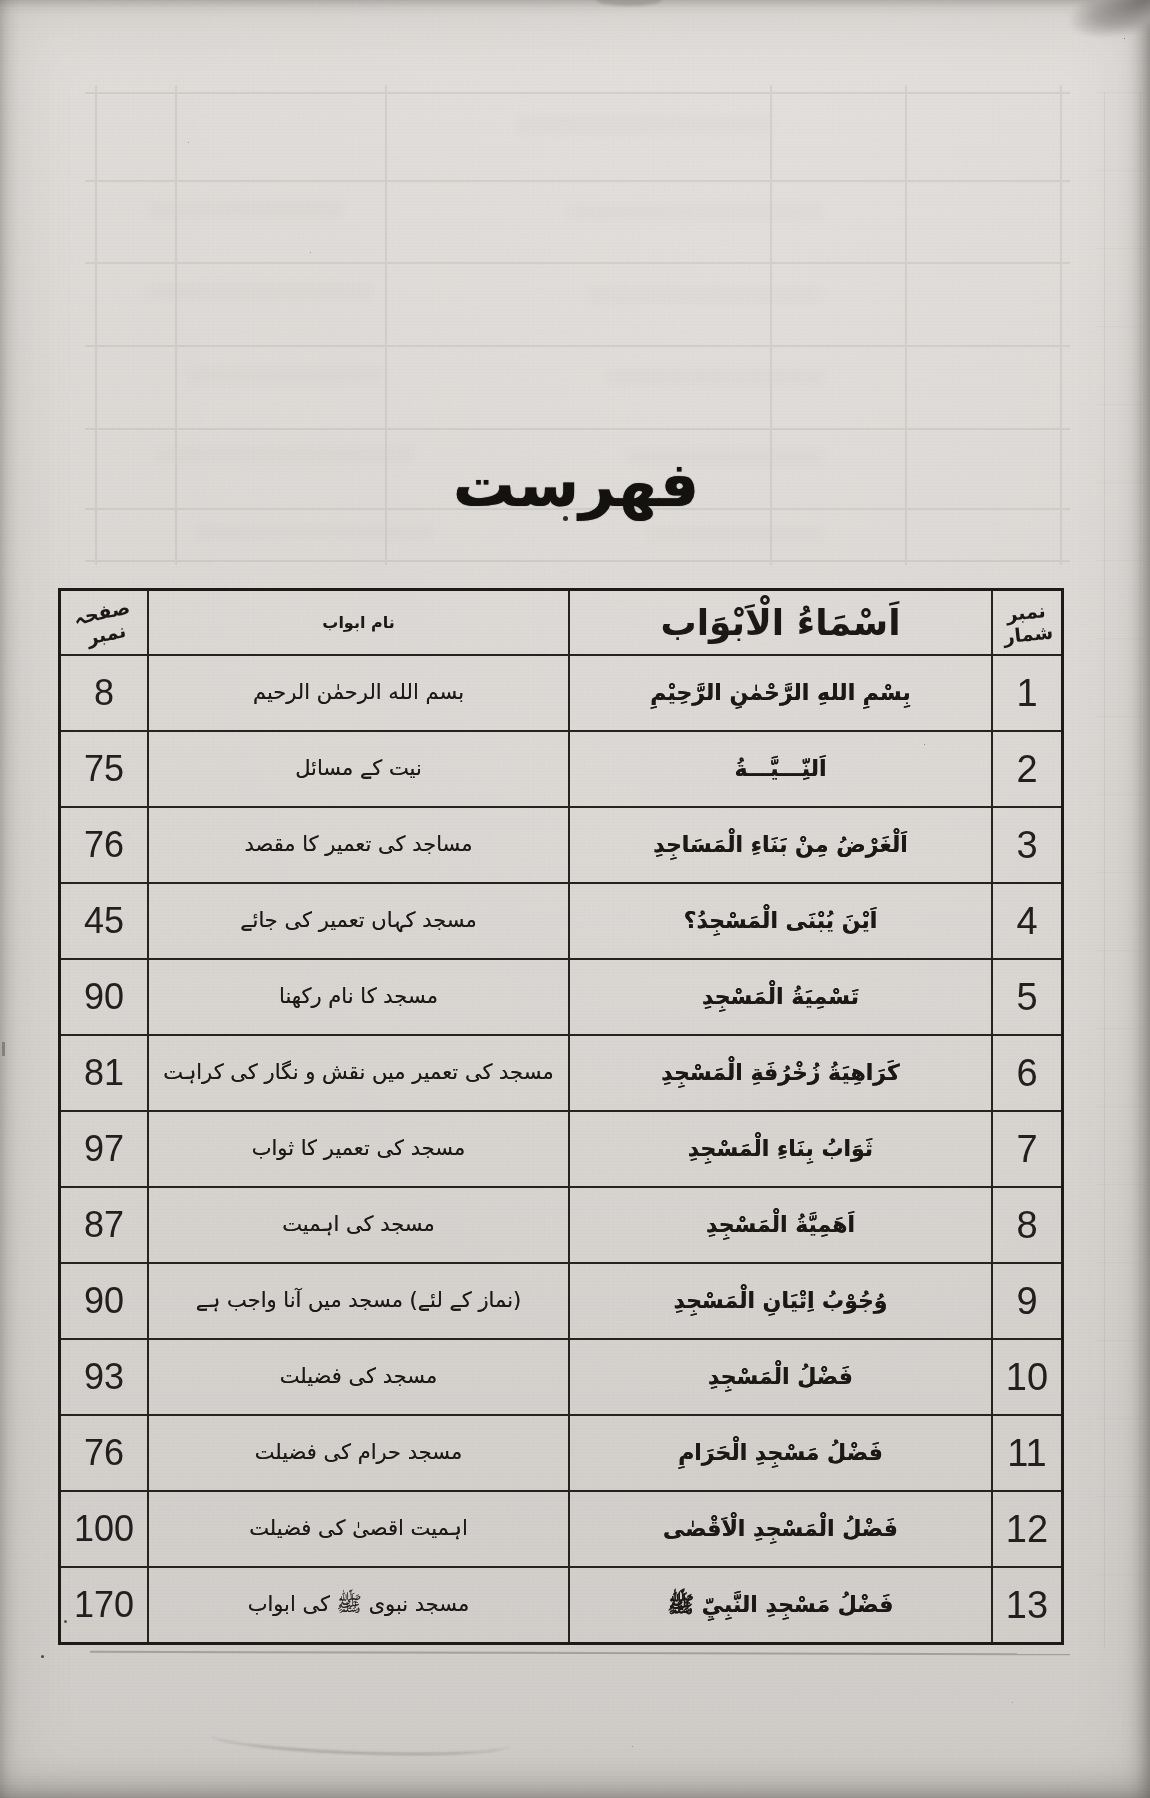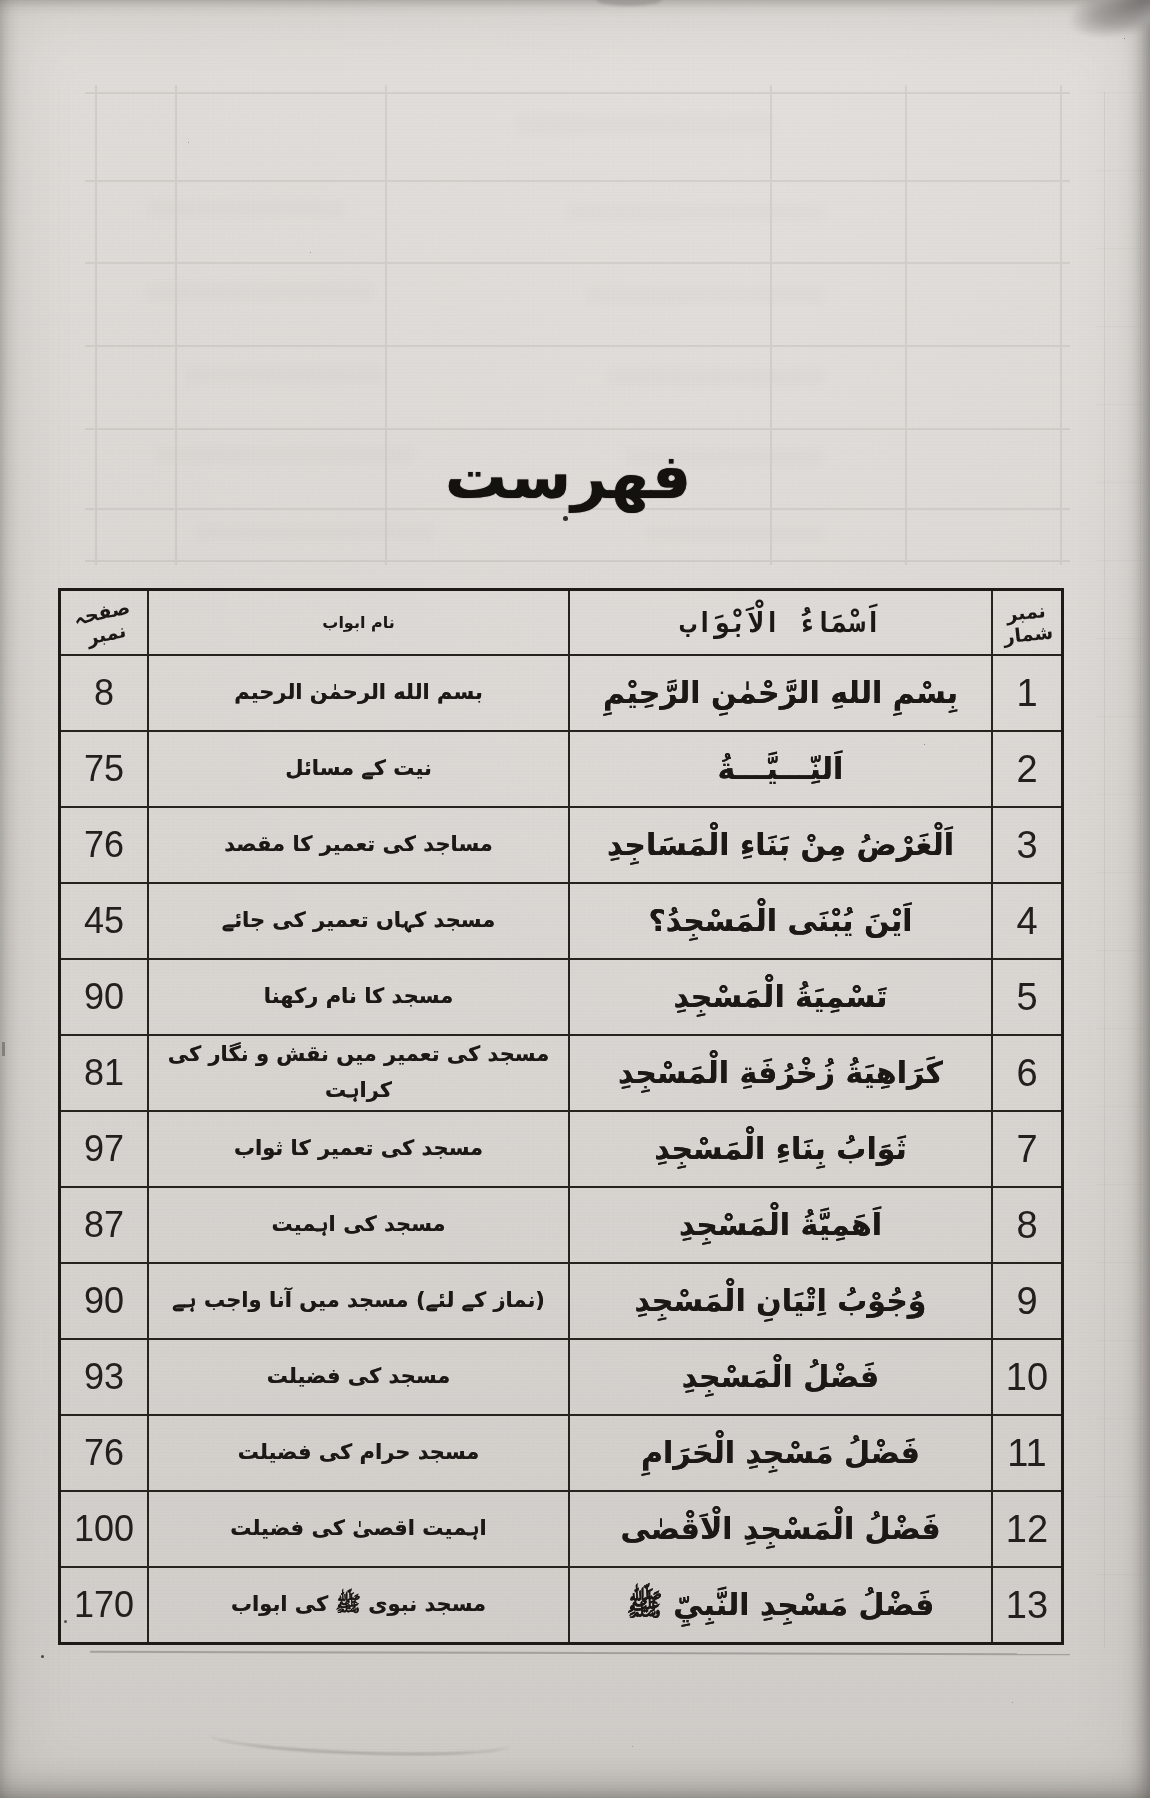--- a/index.html
+++ b/index.html
@@ -83,21 +83,21 @@
     position:absolute;left:210px;top:1726px;width:300px;height:26px;
     border-bottom:2px solid rgba(110,105,100,0.45);border-radius:50%;
     transform:rotate(2deg);filter:blur(1px);
   }
   .under-line{
     position:absolute;left:90px;top:1652px;width:980px;height:2px;
     background:rgba(60,56,52,0.30);transform:rotate(0.15deg);
   }
   
   .title{
-    position:absolute;left:0;top:440px;width:1136px;margin:0;
+    position:absolute;left:0;top:440px;width:1136px;margin:8px;
     text-align:center;
     font-family:"DejaVu Sans",sans-serif;
     font-size:62px;font-weight:bold;color:#14120f;
     letter-spacing:1px;
     text-shadow:0 0 1px rgba(20,18,15,0.7);
   }
   
   table.toc{
     position:absolute;left:58px;top:588px;width:1000px;
     border-collapse:collapse;table-layout:fixed;
@@ -109,39 +109,39 @@
     vertical-align:middle;text-align:center;
     padding:0;overflow:visible;
   }
   table.toc{border:3px solid #1d1a17;}
   table.toc thead th{height:63px;}
   table.toc tbody td{height:74px;}
   th.col-serial,td.col-serial{width:68px;}
   th.col-arabic,td.col-arabic{width:421px;}
   th.col-urdu,td.col-urdu{width:419px;}
   th.col-page,td.col-page{width:86px;}
-  th.col-arabic{font-size:28px;font-weight:bold;font-family:Liberation Mono, monospace;}
+  th.col-arabic{font-size:36px;font-weight:bold;}
   th.col-urdu{font-size:16px;font-weight:bold;}
   th .rot{display:inline-block;font-size:19px;font-weight:bold;transform:rotate(-12deg);}
   th .rot-slight{display:inline-block;font-size:19px;font-weight:bold;transform:rotate(-6deg);}
   td.col-serial{
     font-family:"Liberation Sans","DejaVu Sans",sans-serif;
     font-size:38px;color:#21201e;
   }
   td.col-page{
     font-family:"Liberation Sans","DejaVu Sans",sans-serif;
     font-size:36px;color:#21201e;
   }
   td.col-arabic{
     text-align:right;padding-right:12px;
-    font-size:30px;font-weight:bold;line-height:1.6;
+    font-size:22px;font-weight:bold;line-height:1.6;
     text-shadow:0 0 0.5px rgba(20,18,15,0.8);
   }
   td.col-urdu{
-    font-size:21px;font-weight:bold;line-height:1.7;
+    font-size:21px;font-weight:normal;line-height:1.7;
     text-shadow:0 0 0.4px rgba(20,18,15,0.6);
     margin-top:21px;
   }
 </style>
 </head>
 <body>
 
 <div class="page">
 
   <div class="bleed">

